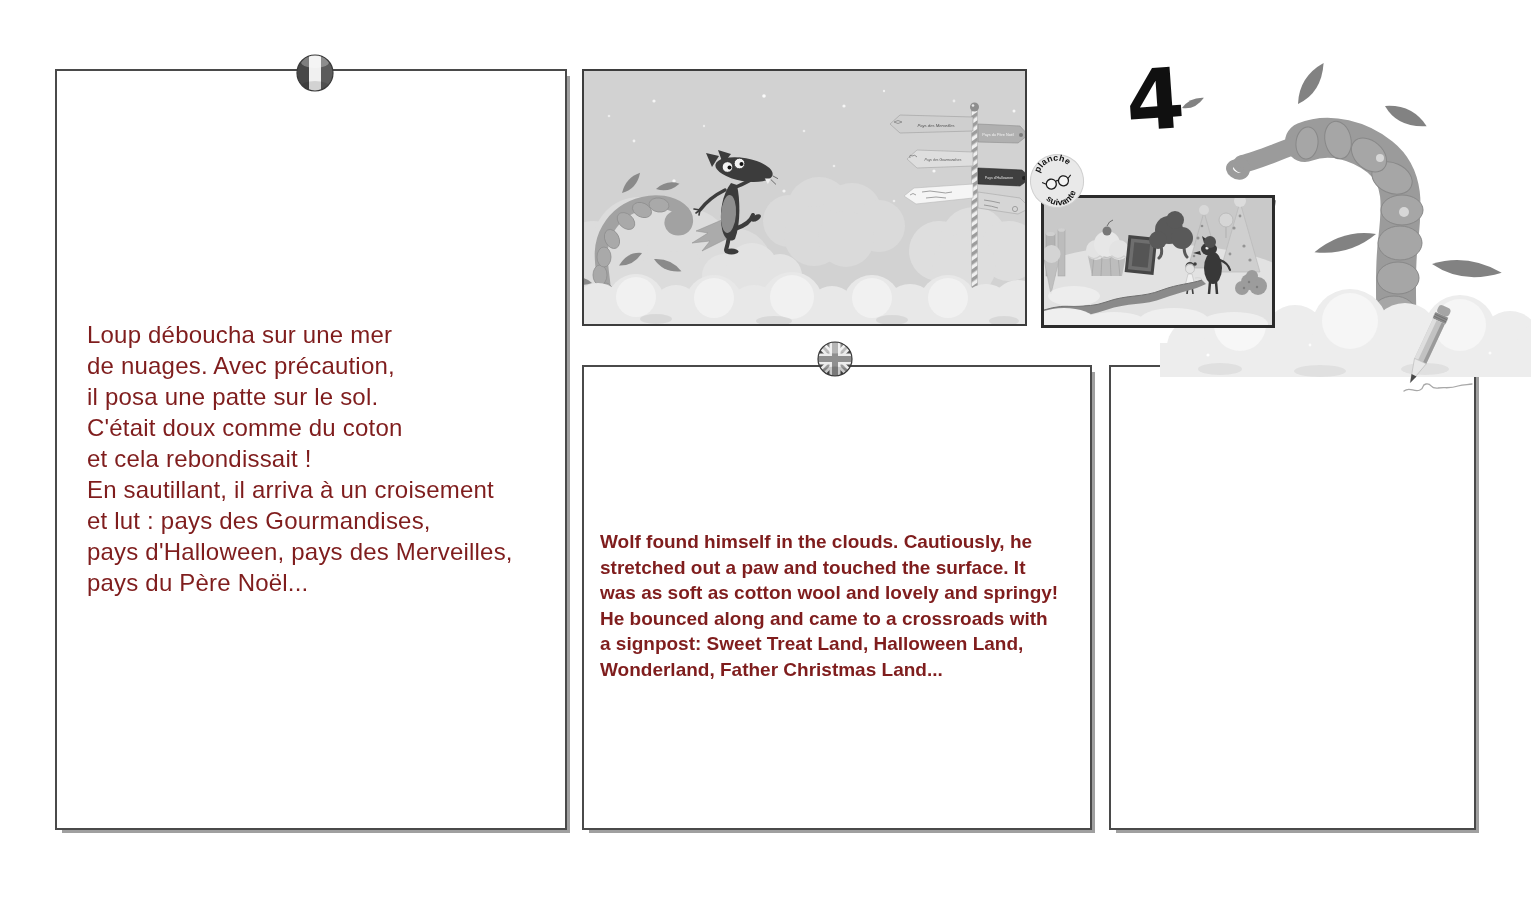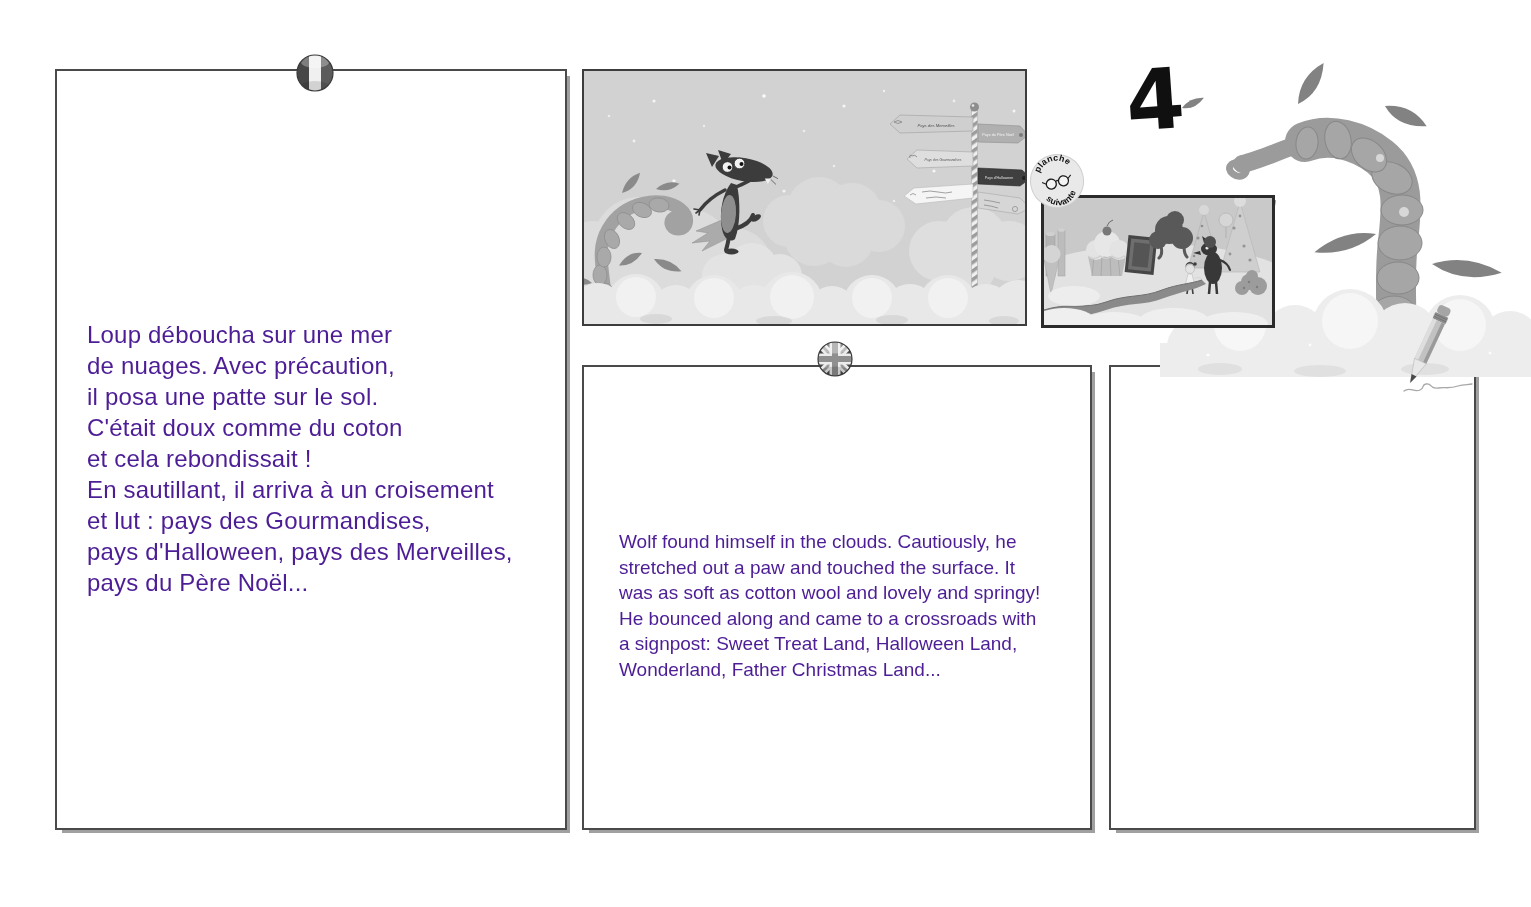--- a/index.html
+++ b/index.html
@@ -3,23 +3,23 @@
 <meta charset="utf-8">
 <style>
   html,body{margin:0;padding:0;background:#fff;}
   .page{position:relative;width:1531px;height:907px;background:#ffffff;overflow:hidden;
         font-family:"Liberation Sans",sans-serif;}
   .panel{position:absolute;background:#fff;border:2px solid #4a4a4a;box-sizing:border-box;
          box-shadow:5px 5px 0 -2px #a0a0a0;z-index:1;}
   #french-panel{left:55px;top:69px;width:512px;height:761px;}
   #english-panel{left:582px;top:365px;width:510px;height:465px;}
   #right-panel{left:1109px;top:365px;width:367px;height:465px;}
-  .panel-text{position:absolute;color:#4c1d95;white-space:pre-line;}
+  .panel-text{position:absolute;color:#7f1d1d;white-space:pre-line;}
   .fr-text{left:30px;top:248px;font-size:24px;line-height:31px;letter-spacing:.2px;}
-  .en-text{left:35px;top:162px;font-size:19px;line-height:25.5px;}
+  .en-text{left:16px;top:162px;font-size:19px;line-height:25.5px;font-weight:bold;}
   #main-illustration{position:absolute;left:582px;top:69px;width:445px;height:257px;
         border:2px solid #3d3d3d;box-sizing:border-box;background:#d2d2d2;z-index:1;}
   #main-illustration svg{display:block;width:100%;height:100%;}
   .flag{position:absolute;z-index:3;}
   #flag-fr{left:296px;top:54px;width:38px;height:38px;}
   #flag-uk{left:817px;top:341px;width:36px;height:36px;}
   #page-number{position:absolute;left:1126px;top:58px;z-index:2;
         font-family:"DejaVu Sans",sans-serif;font-weight:bold;font-size:84px;color:#101010;
         transform:rotate(-4deg);line-height:1;}
   #clouds-right{position:absolute;left:1160px;top:285px;width:371px;height:92px;z-index:3;}

